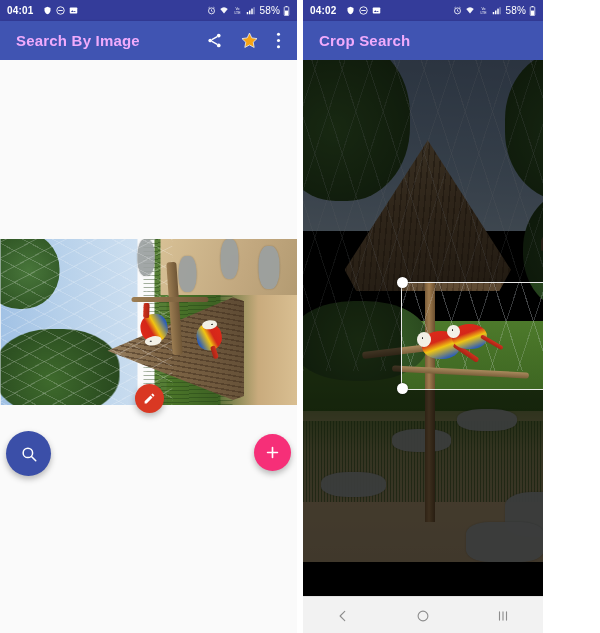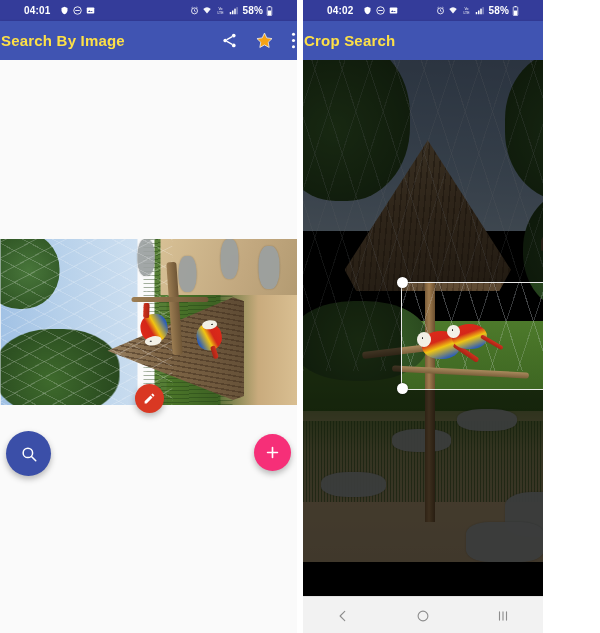--- a/index.html
+++ b/index.html
@@ -3,31 +3,31 @@
 <meta charset="utf-8">
 <style>
   html,body{margin:0;padding:0;background:#ffffff;}
   body{width:600px;height:633px;overflow:hidden;font-family:"Liberation Sans",sans-serif;}
   .screens{position:relative;width:600px;height:633px;display:flex;}
   .phone{position:relative;width:297px;height:633px;overflow:hidden;background:#fafafa;}
   .phone.right{width:240px;margin-left:6px;}
 
   
   .statusbar{height:21px;background:#343c9a;display:flex;align-items:center;
-             padding:0 24px;color:#ffffff;font-size:10px;letter-spacing:.2px;}
+             padding:0 7px;color:#ffffff;font-size:10px;letter-spacing:.2px;}
   .sb-time{font-weight:600;font-size:10px;margin-right:5px;}
   .sb-left{display:flex;align-items:center;gap:4px;}
   .sb-right{margin-left:auto;display:flex;align-items:center;gap:3px;}
-  .sb-batt{font-size:10px;font-weight:700;margin-left:1px;}
+  .sb-batt{font-size:10px;font-weight:400;margin-left:1px;}
   .ico{display:inline-block;line-height:1;}
   .ico svg{display:block;}
 
   
   .appbar{height:39px;background:#4054b2;display:flex;align-items:center;
-          padding:0 1px;color:#fde047;box-shadow:0 1px 3px rgba(0,0,0,.25);}
+          padding:0 16px;color:#f0abfc;box-shadow:0 1px 3px rgba(0,0,0,.25);}
   .appbar .title{font-size:15px;font-weight:600;letter-spacing:.2px;}
   .appbar .actions{margin-left:auto;display:flex;align-items:center;gap:17px;}
   .act{cursor:pointer;display:flex;align-items:center;}
 
   
   .content{position:relative;height:573px;background:#fafafa;}
   .photo-strip{position:absolute;left:0;top:179px;width:297px;height:166px;overflow:hidden;}
   .photo-rot{position:absolute;left:50%;top:50%;width:166px;height:297px;
              transform:translate(-50%,-50%) rotate(-90deg);}
 

